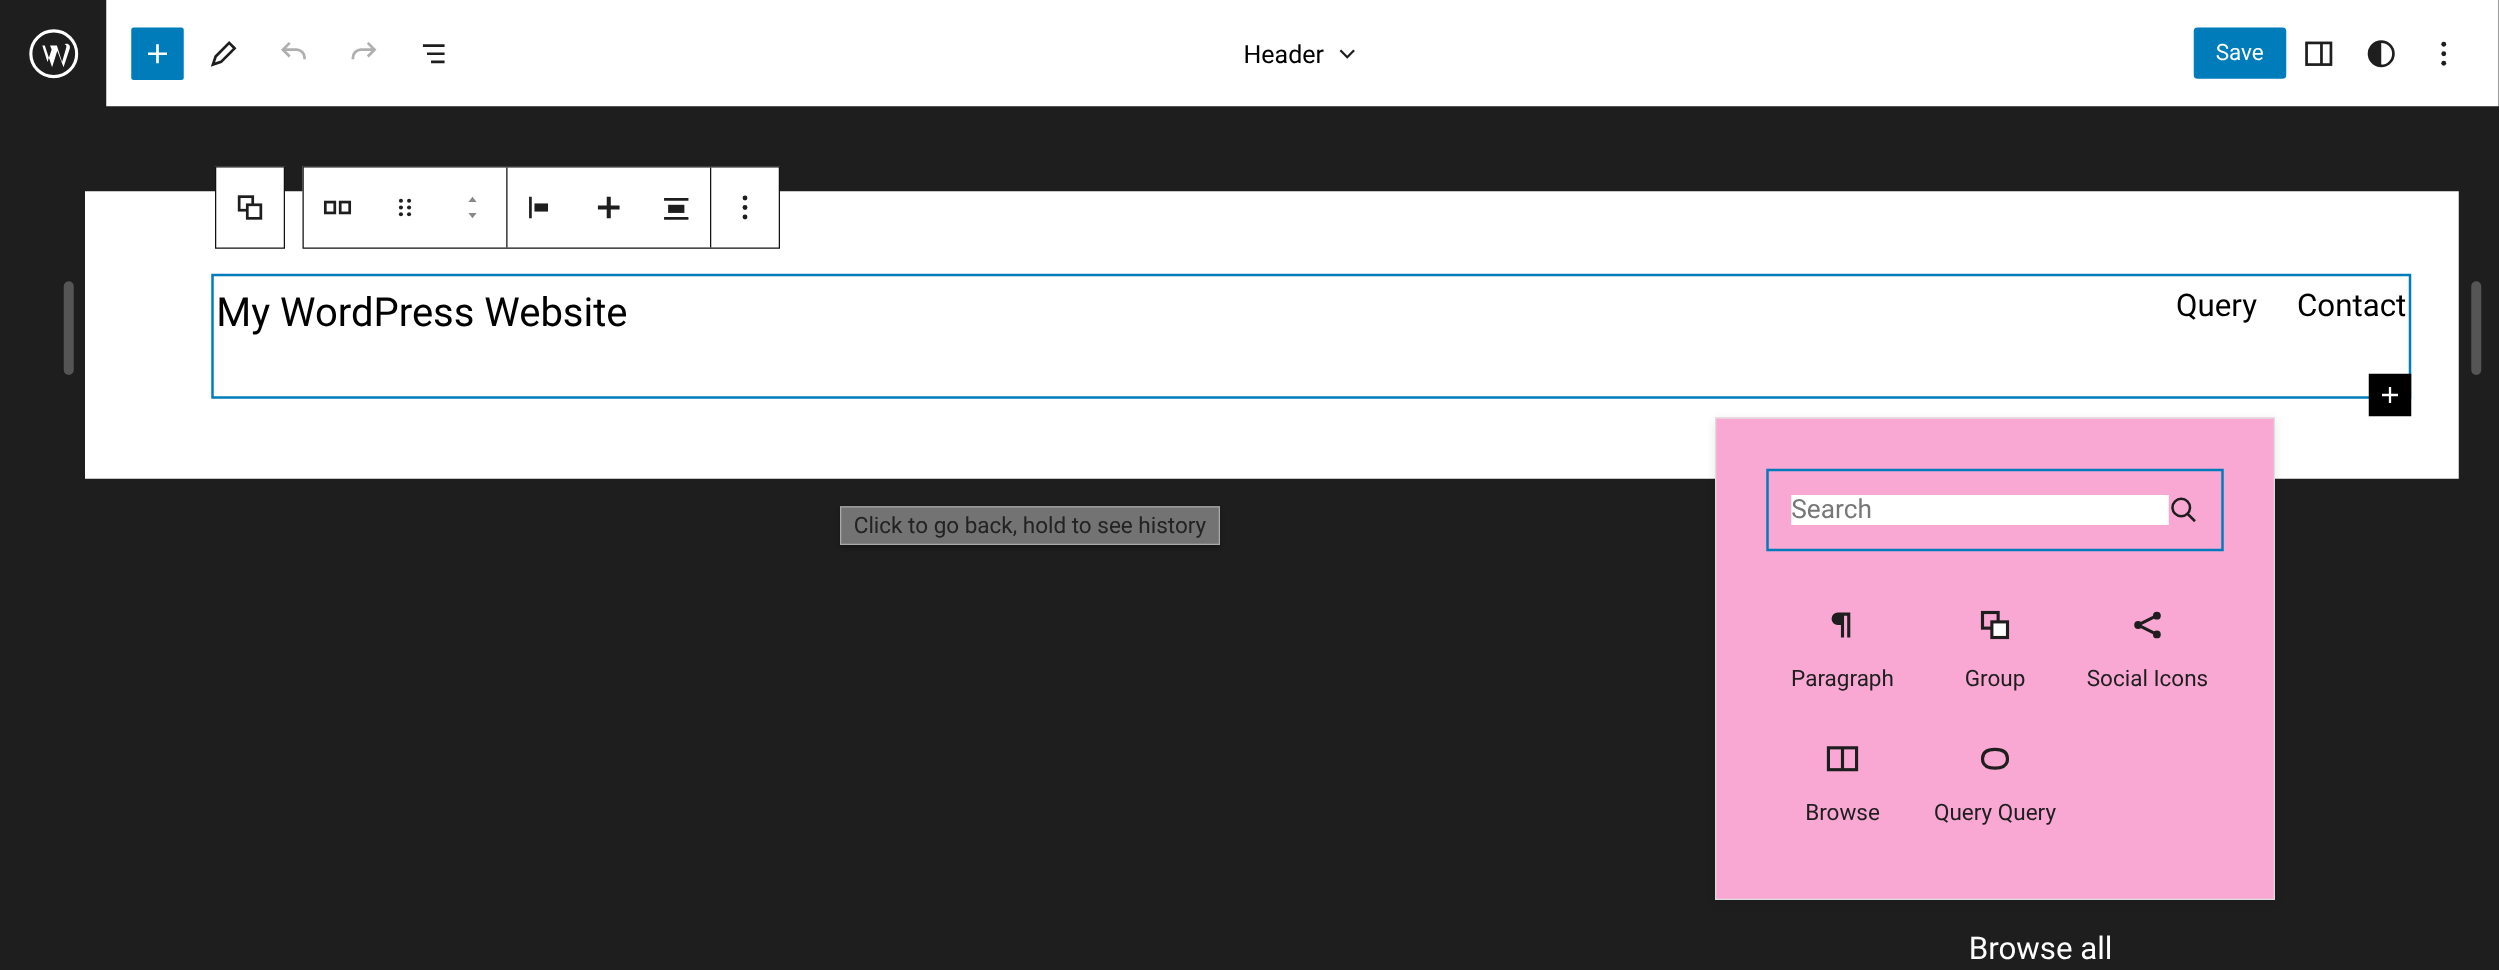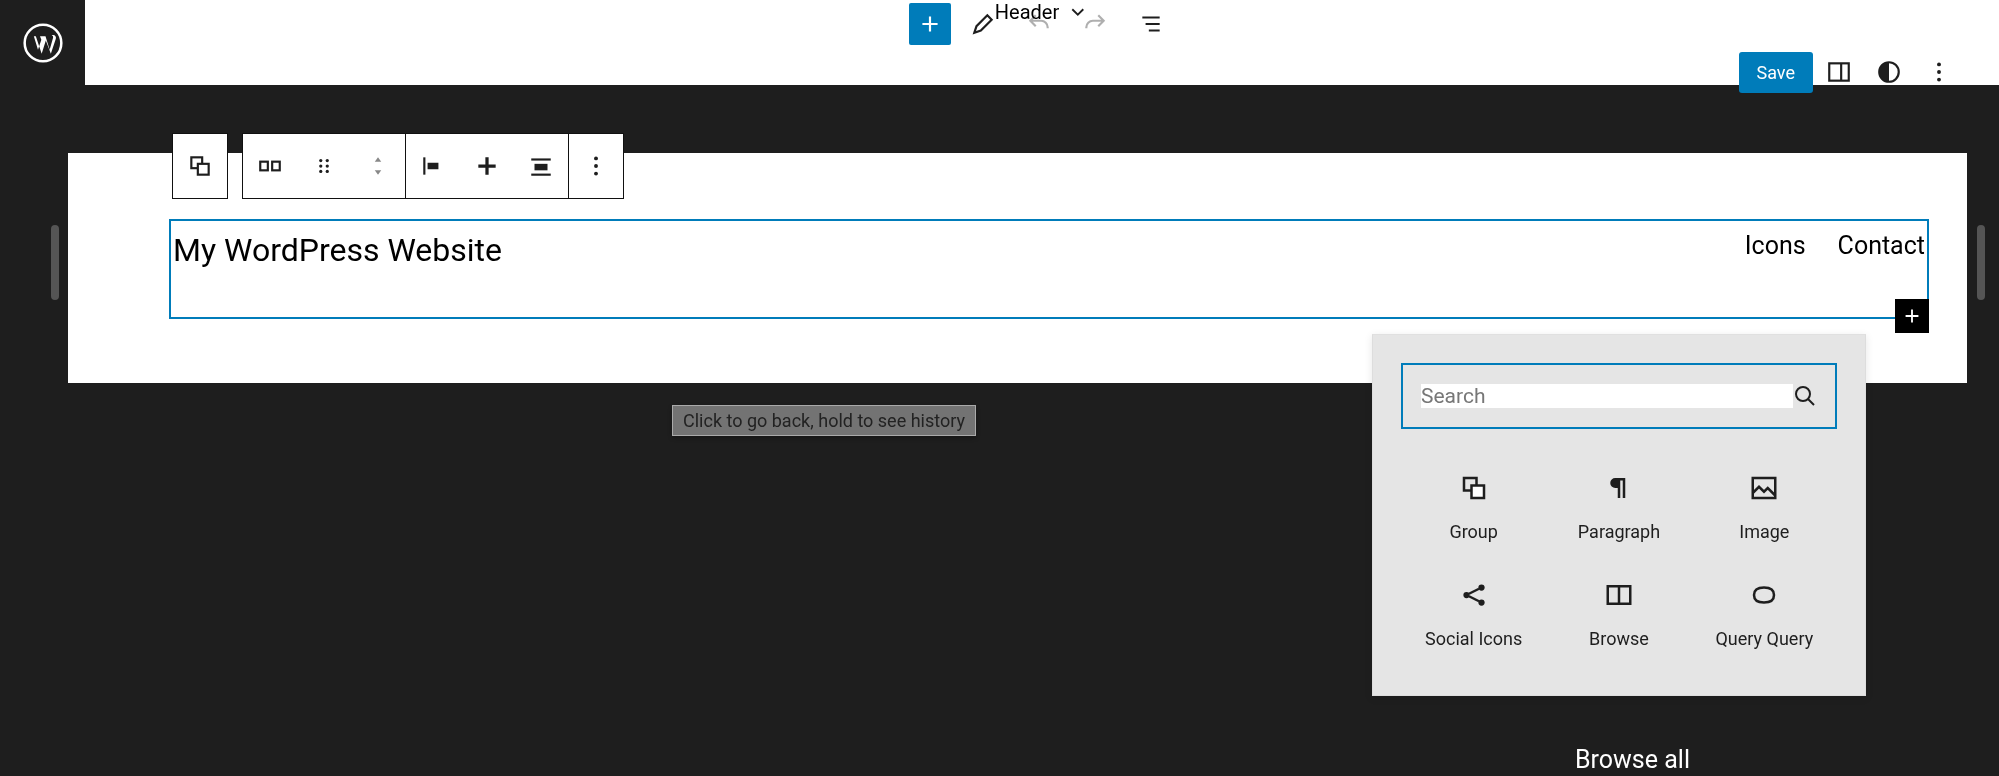--- a/index.html
+++ b/index.html
@@ -3,21 +3,21 @@
 <meta charset="utf-8">
 <style>
   * { box-sizing: border-box; margin: 0; padding: 0; font-family: -apple-system, BlinkMacSystemFont, "Segoe UI", Roboto, sans-serif; }
   body { background: #1e1e1e; width: 1999px; height: 776px; overflow: hidden; position: relative; }
 
   
   .wp-sidebar { position: absolute; left: 0; top: 0; width: 85px; height: 85px; background: #1e1e1e; display: flex; align-items: center; justify-content: center; }
   .wp-sidebar svg { width: 40px; height: 40px; }
 
   
-  .topbar { position: absolute; left: 85px; top: 0; right: 0; height: 85px; background: #fff; display: flex; align-items: center; padding: 0 36px; flex-direction: column; }
+  .topbar { position: absolute; left: 85px; top: 0; right: 0; height: 85px; background: #fff; display: flex; align-items: center; padding: 0 20px; }
   .topbar-left { display: flex; align-items: center; gap: 8px; }
   .btn-add { width: 42px; height: 42px; background: #007cba; display: flex; align-items: center; justify-content: center; border-radius: 2px; cursor: pointer; }
   .btn-add svg { width: 26px; height: 26px; }
   .icon-btn { width: 48px; height: 48px; display: flex; align-items: center; justify-content: center; cursor: pointer; }
   .icon-btn.disabled { opacity: .35; cursor: default; }
   .icon-btn svg { width: 26px; height: 26px; }
 
   .topbar-center { position: absolute; left: 50%; transform: translateX(-50%); display: flex; align-items: center; gap: 8px; font-size: 20px; cursor: pointer; }
   .topbar-center svg { width: 22px; height: 22px; }
 
@@ -39,21 +39,21 @@
   .selected-block { position: absolute; left: 101px; right: 38px; top: 66px; height: 100px; border: 2px solid #007cba; display: flex; align-items: flex-start; padding: 10px 2px 2px 2px; }
   .site-title { font-size: 32px; }
   .nav-links { margin-left: auto; display: flex; gap: 32px; font-size: 25px; }
   .add-inline-btn { position: absolute; right: -2px; bottom: -16px; width: 34px; height: 34px; background: #000; display: flex; align-items: center; justify-content: center; cursor: pointer; }
   .add-inline-btn svg { width: 22px; height: 22px; }
 
   
   .tooltip { position: absolute; left: 672px; top: 405px; background: #737373; border: 1px solid #aaa; padding: 4px 10px; font-size: 18px; color: #222; box-shadow: 0 2px 4px rgba(0,0,0,.3); }
 
   
-  .inserter { position: absolute; left: 1372px; top: 334px; width: 494px; background: #e5e5e5; border: 1px solid #ddd; border-top: 1px solid #e0e0e0; box-shadow: 0 2px 8px rgba(0,0,0,.1); padding: 28px; }
+  .inserter { position: absolute; left: 1372px; top: 334px; width: 448px; background: #f9a8d4; border: 1px solid #ddd; border-top: 1px solid #e0e0e0; box-shadow: 0 2px 8px rgba(0,0,0,.1); padding: 40px; }
   .search-wrap { border: 2px solid #007cba; height: 66px; display: flex; align-items: center; padding: 0 18px; }
   .search-wrap input { border: none; outline: none; font-size: 21px; flex: 1; color: #555; }
   .search-wrap input::placeholder { color: #777; }
   .search-wrap svg { width: 24px; height: 24px; }
   .blocks-grid { display: grid; grid-template-columns: repeat(3,1fr); gap: 10px 0; margin-top: 34px; }
   .block-item { display: flex; flex-direction: column; align-items: center; gap: 18px; padding: 10px 0 18px 0; cursor: pointer; }
   .block-item svg { width: 30px; height: 30px; }
   .block-item span { font-size: 18px; color: #1e1e1e; }
 
   .browse-all { position: absolute; left: 1575px; top: 745px; color: #fff; font-size: 25px; cursor: pointer; }
@@ -189,21 +189,21 @@
             <circle cx="12" cy="12" r="1.8" fill="#1e1e1e"></circle>
             <circle cx="12" cy="19" r="1.8" fill="#1e1e1e"></circle>
           </svg>
       </div>
     </div>
   </div>
 
   <div class="selected-block">
     <span class="site-title">My WordPress Website</span>
     <div class="nav-links">
-      <span>Icons</span>
+      <span>Query</span>
       <span>Contact</span>
     </div>
     <div class="add-inline-btn">
       <svg viewBox="0 0 24 24">
           <path d="M12 5v14M5 12h14" stroke="#fff" stroke-width="2"></path>
         </svg>
     </div>
   </div>
 
 </div>
@@ -214,37 +214,30 @@
   <div class="search-wrap">
     <input type="text" placeholder="Search" style="">
     <svg viewBox="0 0 24 24">
         <circle cx="10" cy="10" r="7" fill="none" stroke="#1e1e1e" stroke-width="2"></circle>
         <line x1="15" y1="15" x2="21" y2="21" stroke="#1e1e1e" stroke-width="2"></line>
       </svg>
   </div>
   <div class="blocks-grid">
     <div class="block-item">
       <svg viewBox="0 0 24 24">
+          <path d="M14 4H9a4 4 0 000 8h2v8h2V6h2v14h2V4z" fill="#1e1e1e"></path>
+        </svg>
+      <span>Paragraph</span>
+    </div>
+    <div class="block-item">
+      <svg viewBox="0 0 24 24">
           <rect x="4" y="4" width="10" height="10" fill="none" stroke="#1e1e1e" stroke-width="2"></rect>
           <rect x="10" y="10" width="10" height="10" fill="#fff" stroke="#1e1e1e" stroke-width="2"></rect>
         </svg>
       <span>Group</span>
-    </div>
-    <div class="block-item">
-      <svg viewBox="0 0 24 24">
-          <path d="M14 4H9a4 4 0 000 8h2v8h2V6h2v14h2V4z" fill="#1e1e1e"></path>
-        </svg>
-      <span>Paragraph</span>
-    </div>
-    <div class="block-item">
-      <svg viewBox="0 0 24 24">
-          <rect x="3" y="4" width="18" height="16" fill="none" stroke="#1e1e1e" stroke-width="2"></rect>
-          <path d="M3 16l5-5 4 4 3-3 6 6" fill="none" stroke="#1e1e1e" stroke-width="2"></path>
-        </svg>
-      <span>Image</span>
     </div>
     <div class="block-item">
       <svg viewBox="0 0 24 24">
           <circle cx="6" cy="12" r="2.5" fill="#1e1e1e"></circle>
           <circle cx="18" cy="6" r="2.5" fill="#1e1e1e"></circle>
           <circle cx="18" cy="18" r="2.5" fill="#1e1e1e"></circle>
           <path d="M8 11l8-4M8 13l8 4" stroke="#1e1e1e" stroke-width="2"></path>
         </svg>
       <span>Social Icons</span>
     </div>

